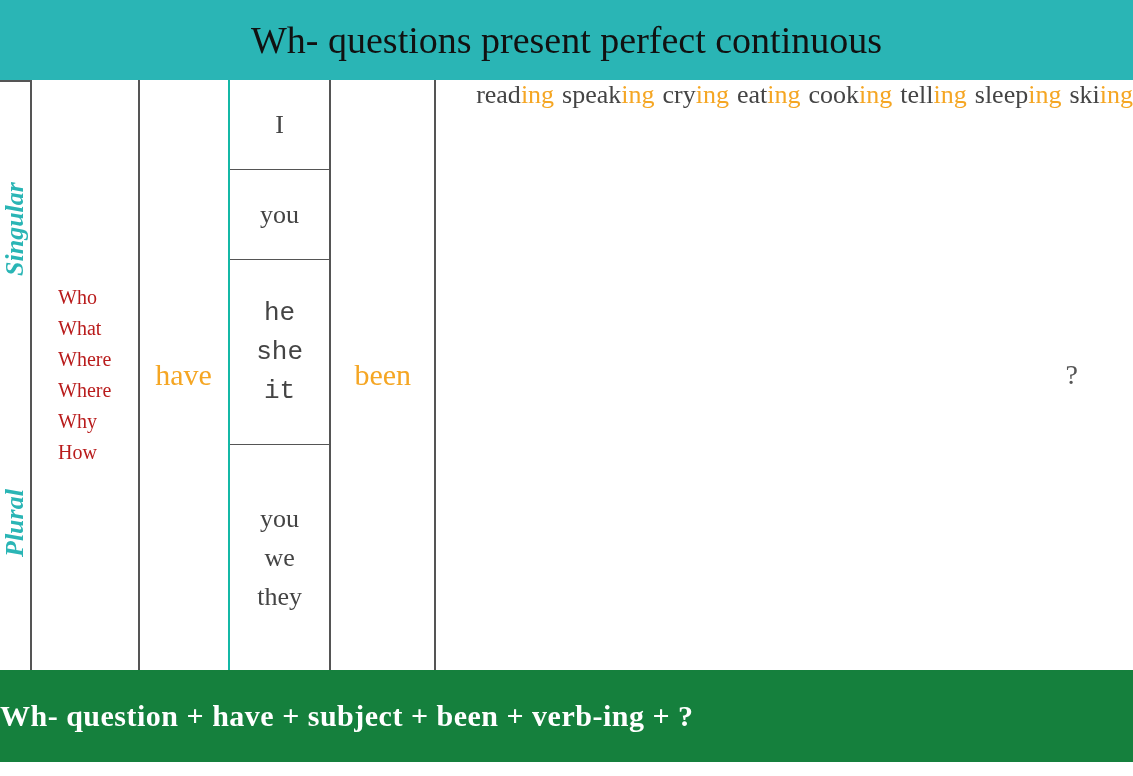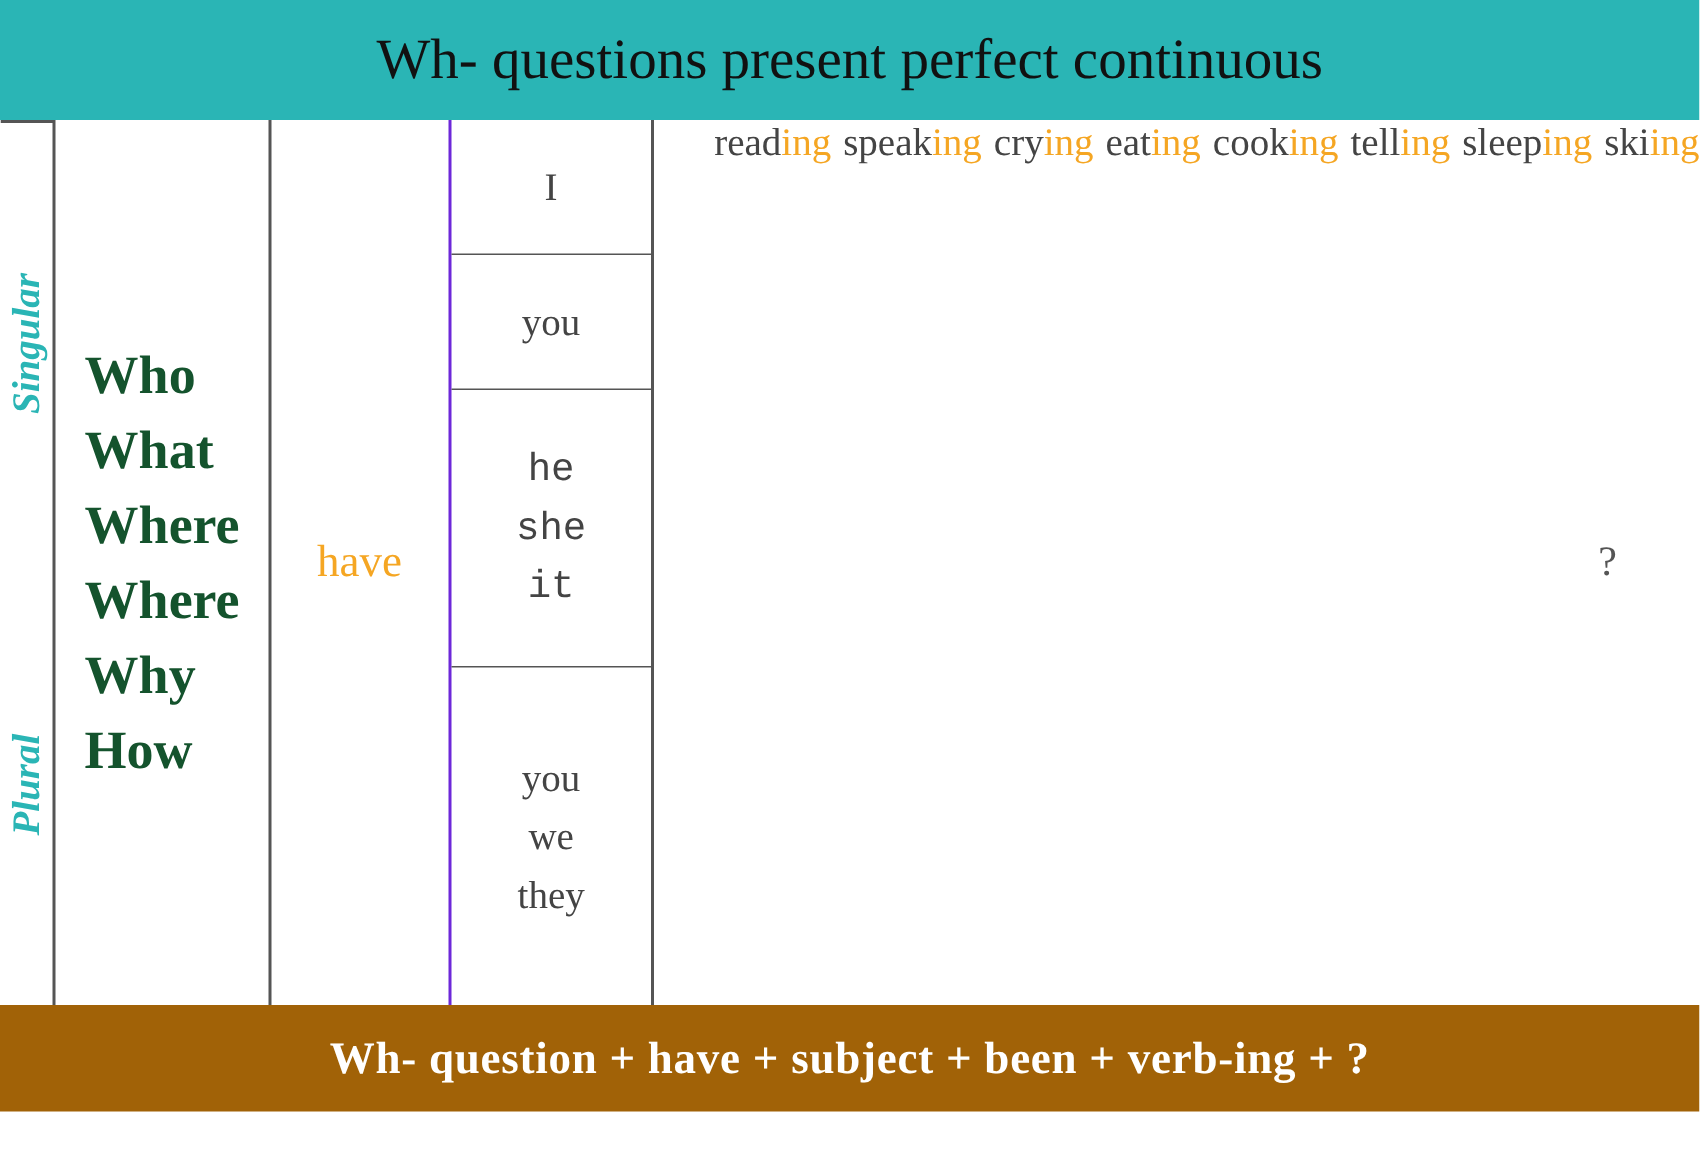--- a/index.html
+++ b/index.html
@@ -76,29 +76,29 @@
     }
 
     .wh-words-list {
       display: flex;
       flex-direction: column;
       gap: 8px;
       padding: 10px;
     }
 
     .wh-word {
-      font-size: 36px;
-      color: #14532d;
-      font-weight: bold;
+      font-size: 20px;
+      color: #b91c1c;
+      font-weight: normal;
     }
 
     
     .have-col {
       width: 155px;
-      border-right: 2px solid #6d28d9;
+      border-right: 2px solid #14b8a6;
       display: flex;
       align-items: center;
       justify-content: center;
     }
 
     .have-text {
       font-size: 30px;
       color: #f5a623;
     }
 
@@ -180,25 +180,24 @@
       position: absolute;
       right: 55px;
       top: 50%;
       transform: translateY(-50%);
       font-size: 28px;
       color: #555;
     }
 
     
     .footer {
-      background-color: #a16207;
-      height: 71px;
-      display: flex;
-      align-items: center;
-      justify-content: center;
+      background-color: #15803d;
+      height: 92px;
+      display: flex;
+      align-items: center;
     }
 
     .footer-text {
       font-size: 30px;
       color: #fff;
       font-weight: bold;
       letter-spacing: 0.5px;
     }
   </style>
 </head>
@@ -240,20 +239,23 @@
       <span class="subject-text">you</span>
     </div>
     <div class="subject-cell heshit-cell">
       <span class="subject-text">he<br>she<br>it</span>
     </div>
     <div class="subject-cell youwethy-cell">
       <span class="subject-text">you<br>we<br>they</span>
     </div>
   </div>
 
+  <div class="been-col">
+    <span class="been-text">been</span>
+  </div>
 
   <div class="verbing-col">
     <div class="verb-item">read<span class="orange">ing</span></div>
     <div class="verb-item">speak<span class="orange">ing</span></div>
     <div class="verb-item">cry<span class="orange">ing</span></div>
     <div class="verb-item">eat<span class="orange">ing</span></div>
     <div class="verb-item">cook<span class="orange">ing</span></div>
     <div class="verb-item">tell<span class="orange">ing</span></div>
     <div class="verb-item">sleep<span class="orange">ing</span></div>
     <div class="verb-item">ski<span class="orange">ing</span></div>

